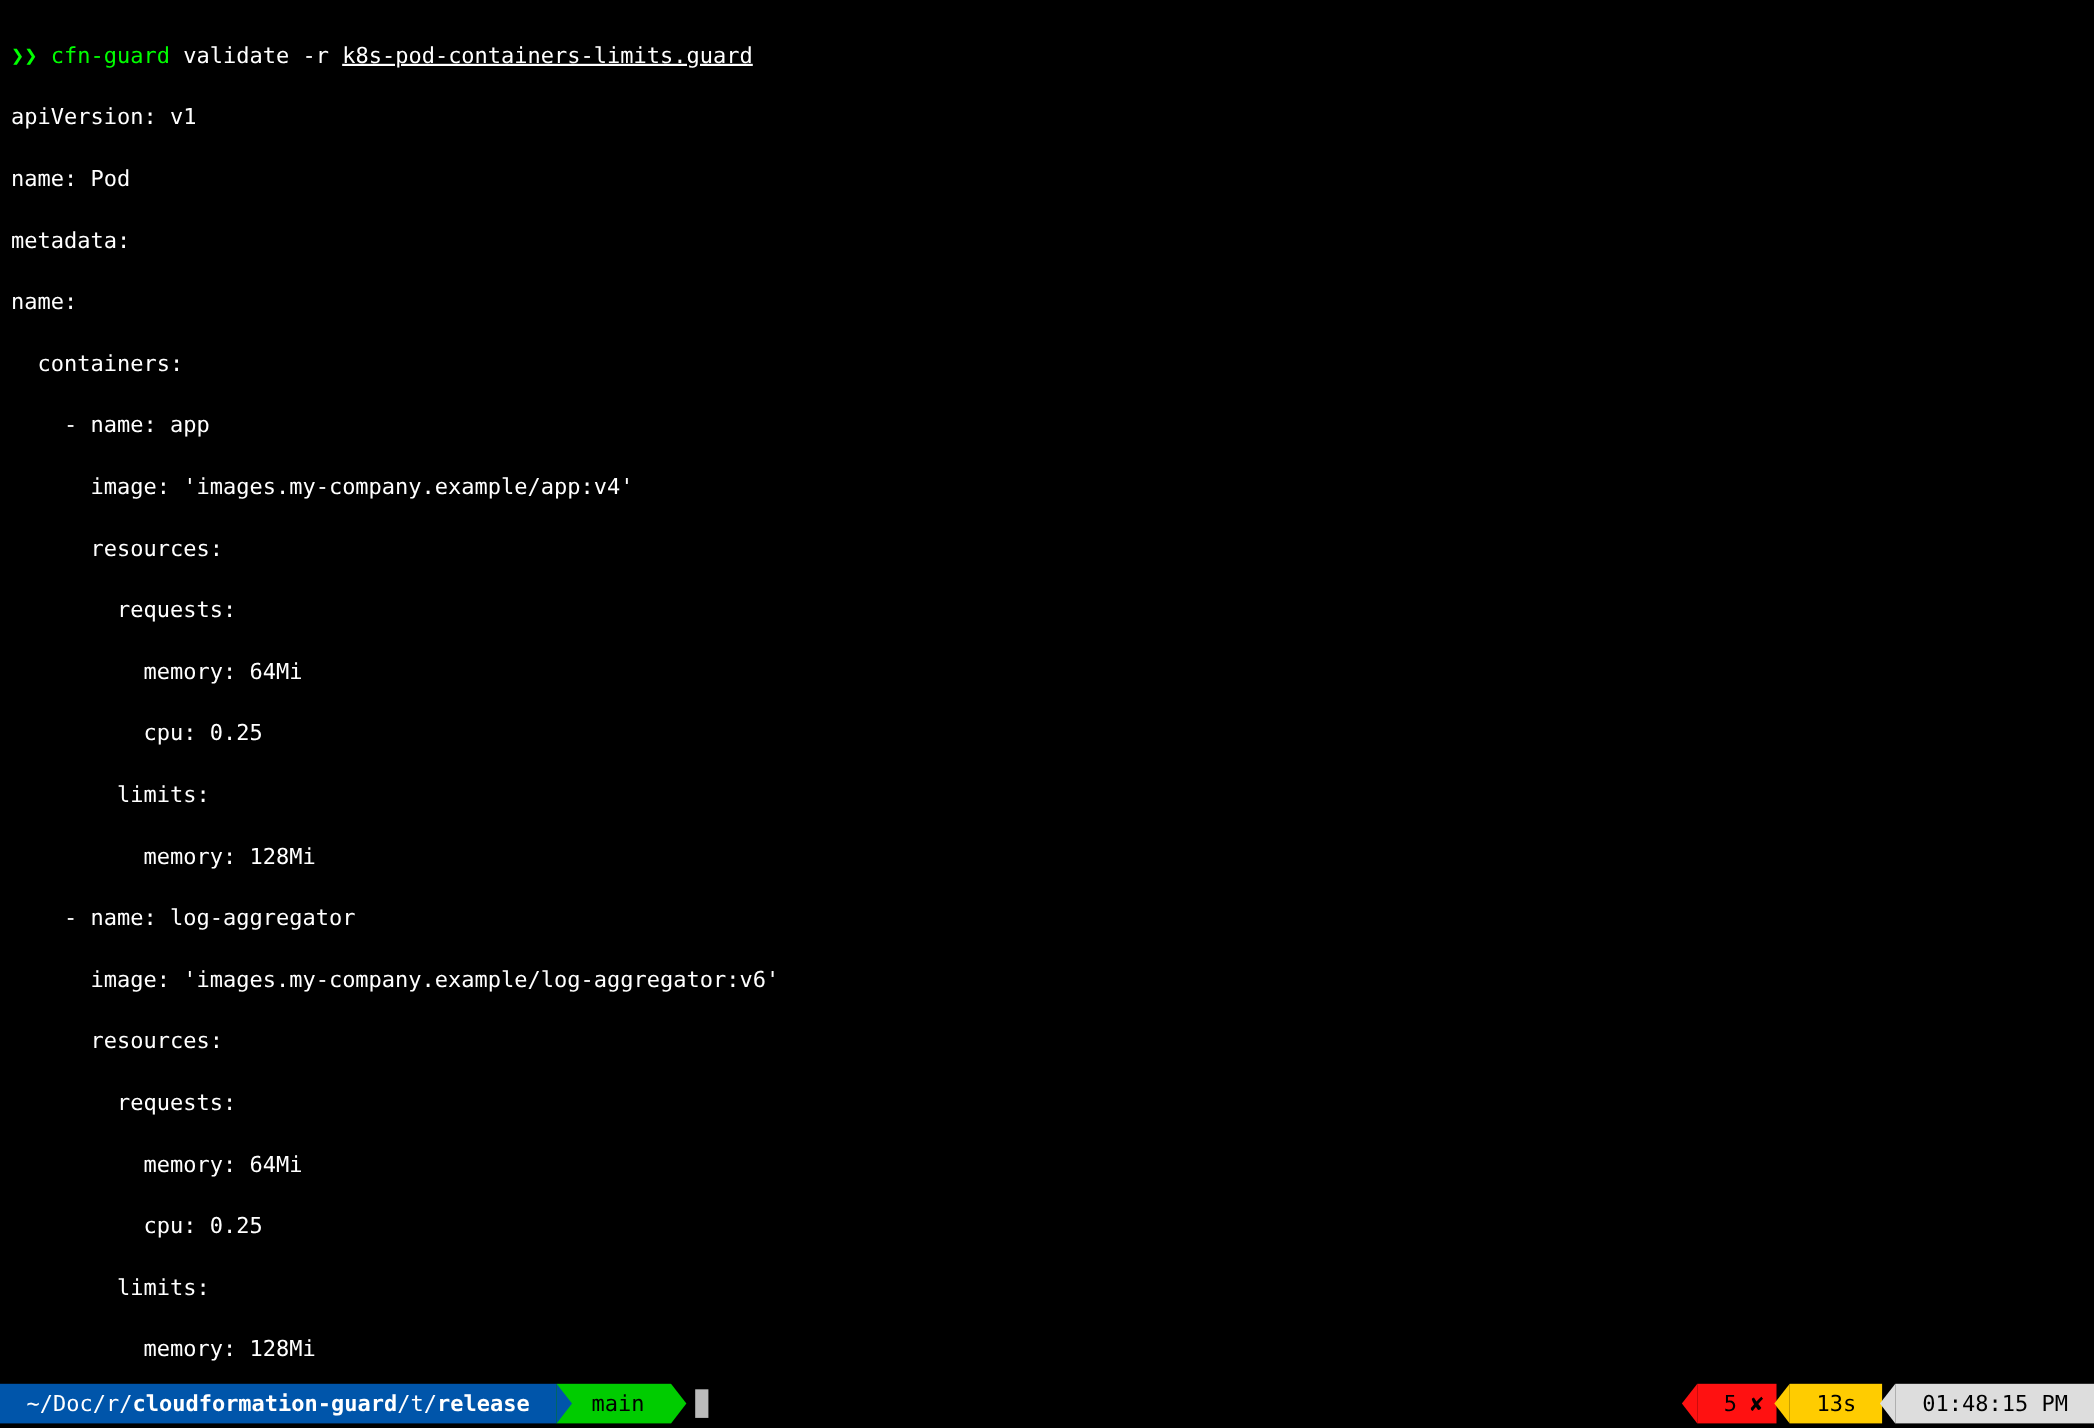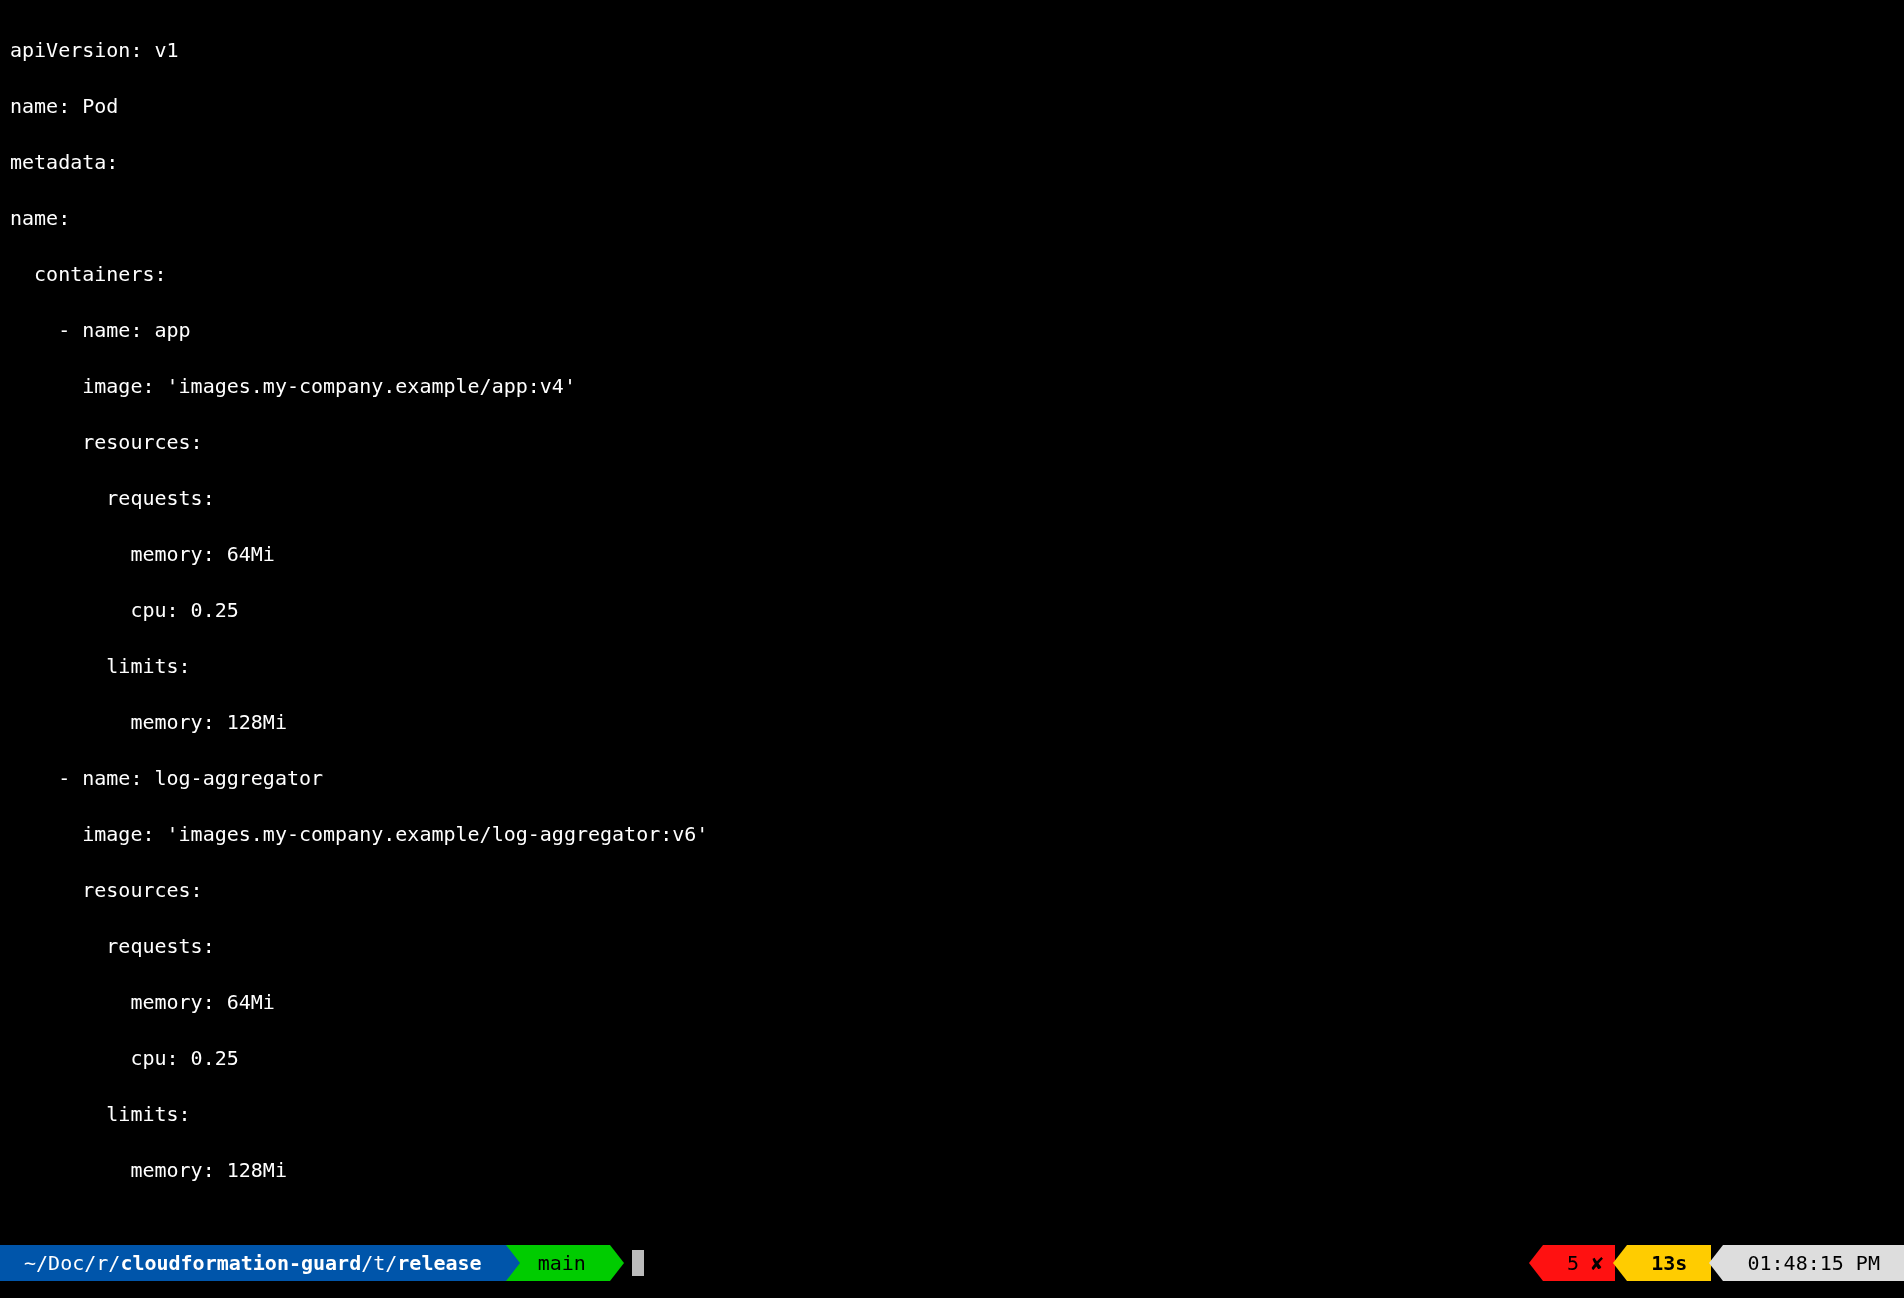--- a/index.html
+++ b/index.html
@@ -30,21 +30,21 @@
     }
     .command-arg {
       color: #ffffff;
       text-decoration: underline;
     }
     .line {
       display: block;
     }
     .statusbar {
       position: absolute;
-      bottom: 17px;
+      bottom: 4px;
       left: 0;
       right: 0;
       display: flex;
       align-items: stretch;
       height: 36px;
       font-size: 20px;
       background: #000;
     }
     .seg {
       display: flex;
@@ -107,40 +107,40 @@
     }
     .arrow-yellow {
       border-right: 14px solid #ffcc00;
       margin-left: -2px;
       z-index: 3;
       position: relative;
     }
     .seg-time {
       background: #ffcc00;
       color: #000000;
-      font-weight: bold;
     }
     .arrow-white {
       border-right: 14px solid #dddddd;
       margin-left: -2px;
       z-index: 4;
       position: relative;
     }
     .seg-clock {
       background: #dddddd;
       color: #000000;
     }
     .cross {
       font-weight: normal;
     }
   </style>
 </head>
 <body>
 
 <div class="terminal">
+<span class="line"><span class="prompt-char">❯❯</span> <span class="command">cfn-guard</span><span> validate -r </span><span class="command-arg">k8s-pod-containers-limits.guard</span></span>
 <span class="line">apiVersion: v1</span>
 <span class="line">name: Pod</span>
 <span class="line">metadata:</span>
 <span class="line">name:</span>
 <span class="line">  containers:</span>
 <span class="line">    - name: app</span>
 <span class="line">      image: 'images.my-company.example/app:v4'</span>
 <span class="line">      resources:</span>
 <span class="line">        requests:</span>
 <span class="line">          memory: 64Mi</span>

